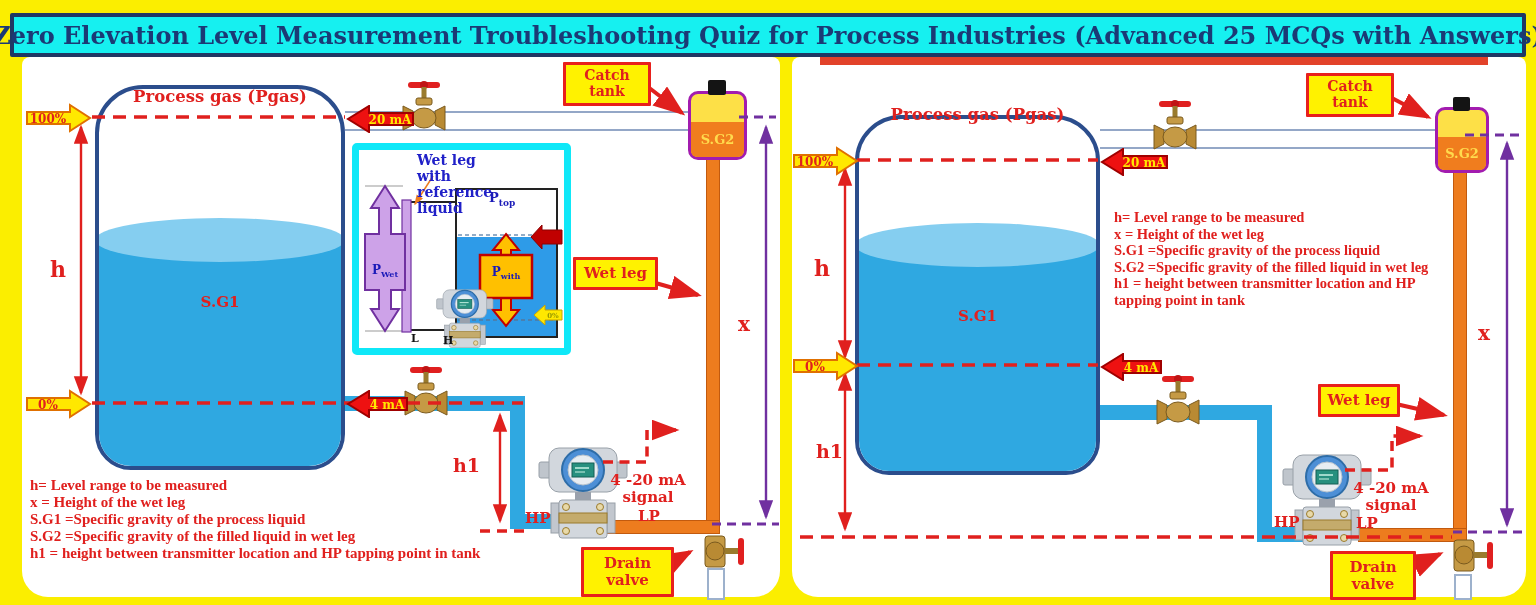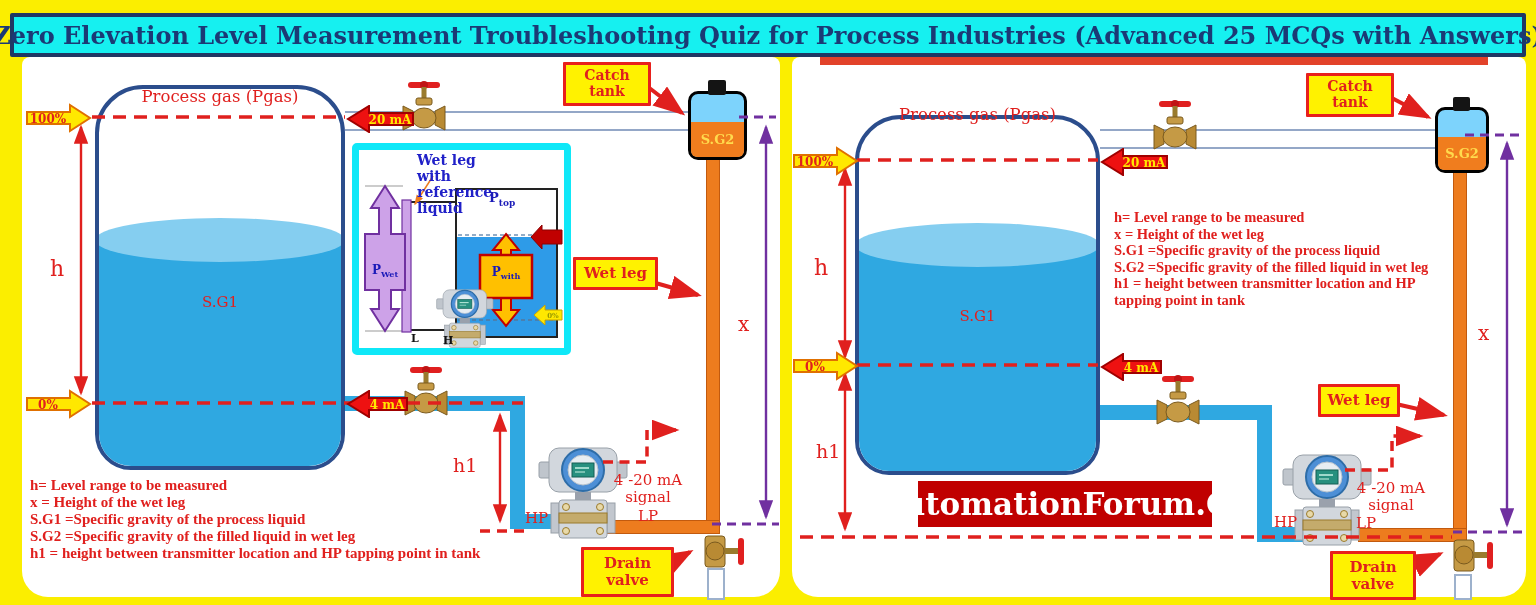--- a/index.html
+++ b/index.html
@@ -1,34 +1,34 @@
 <!DOCTYPE html>
 <html><head>
 <meta charset="utf-8">
 <style>
   html,body{margin:0;padding:0}
   body{width:1536px;height:605px;background:#FBEE00;position:relative;overflow:hidden;
        font-family:"DejaVu Serif",serif}
   .abs{position:absolute}
   .panel{position:absolute;top:57px;height:540px;background:#ffffff;border-radius:8px 8px 26px 26px}
-  .rtx{color:#E0201E;font-weight:normal}
+  .rtx{color:#E0201E;font-weight:bold}
   .navytx{color:#1B1BB8;font-weight:bold}
   .lbl{background:#FFF200;border:3px solid #E8201C;color:#E0201E;font-weight:bold;text-align:center;
        display:flex;align-items:center;justify-content:center;line-height:1.12;z-index:7;border-radius:1px}
   .tank{position:absolute;border:4px solid #2B4D8C;background:#fff;overflow:hidden;z-index:1}
   .pipe-b{position:absolute;background:#2FA8E1;z-index:2}
   .pipe-o{position:absolute;background:#ED7C1E;box-shadow:inset 0 0 0 1px #C25A0E;z-index:2}
   .pipe-w{position:absolute;background:#fff;border-top:2px solid #94A7C7;border-bottom:2px solid #94A7C7;z-index:2}
   .overlay{position:absolute;left:0;top:0;z-index:5;pointer-events:none}
   .z4{z-index:4}.z7{z-index:7}
   .arrowtext-red{font:bold 12px "DejaVu Serif",serif;fill:#E0201E}
   .arrowtext-yel{font:bold 12px "DejaVu Serif",serif;fill:#FFE800}
   .legend{font-family:Liberation Serif, serif;font-weight:bold;color:#E0201E;z-index:7;line-height:1.14}
   .stub{position:absolute;background:#fff;border:2px solid #9DB1CC;z-index:3}
-  .captank{position:absolute;border:3px solid #000000;border-radius:10px;background:#7dd3fc;z-index:3}
+  .captank{position:absolute;border:3px solid #a21caf;border-radius:10px;background:#fde047;z-index:3}
   .captank .cap{position:absolute;background:#141414;border-radius:2px}
   .captank .liq{position:absolute;left:0;right:0;bottom:0;background:#F07D1E;border-radius:0 0 6px 6px;
                 display:flex;align-items:center;justify-content:center}
   .sg2{color:#FFDB4D;font-weight:bold;font-size:13px}
   .brand{background:#C00000;color:#fff;font-weight:bold;font-family:"DejaVu Serif",serif;
          display:flex;align-items:center;justify-content:center;z-index:7}
   .inset{position:absolute;border:7px solid #0FE8F8;background:#fff;border-radius:5px;z-index:6}
 </style>
 </head>
 <body>
@@ -321,16 +321,13 @@
   </div>
 
   <div class="legend" style="position:absolute;left:322px;top:152px;width:332px;font-size:14.5px">
     <div>h= Level range to be measured</div>
     <div>x = Height of the wet leg</div>
     <div>S.G1 =Specific gravity of the process liquid</div>
     <div>S.G2 =Specific gravity of the filled liquid in wet leg</div>
     <div>h1 =  height between transmitter location and HP tapping point in tank</div>
   </div>
 
-  <div class="brand" style="position:absolute;left:126px;top:424px;width:294px;height:46px;font-size:31px">
-    <span>AutomationForum.Co</span>
-  </div>
 </div>
 
 </body></html>

